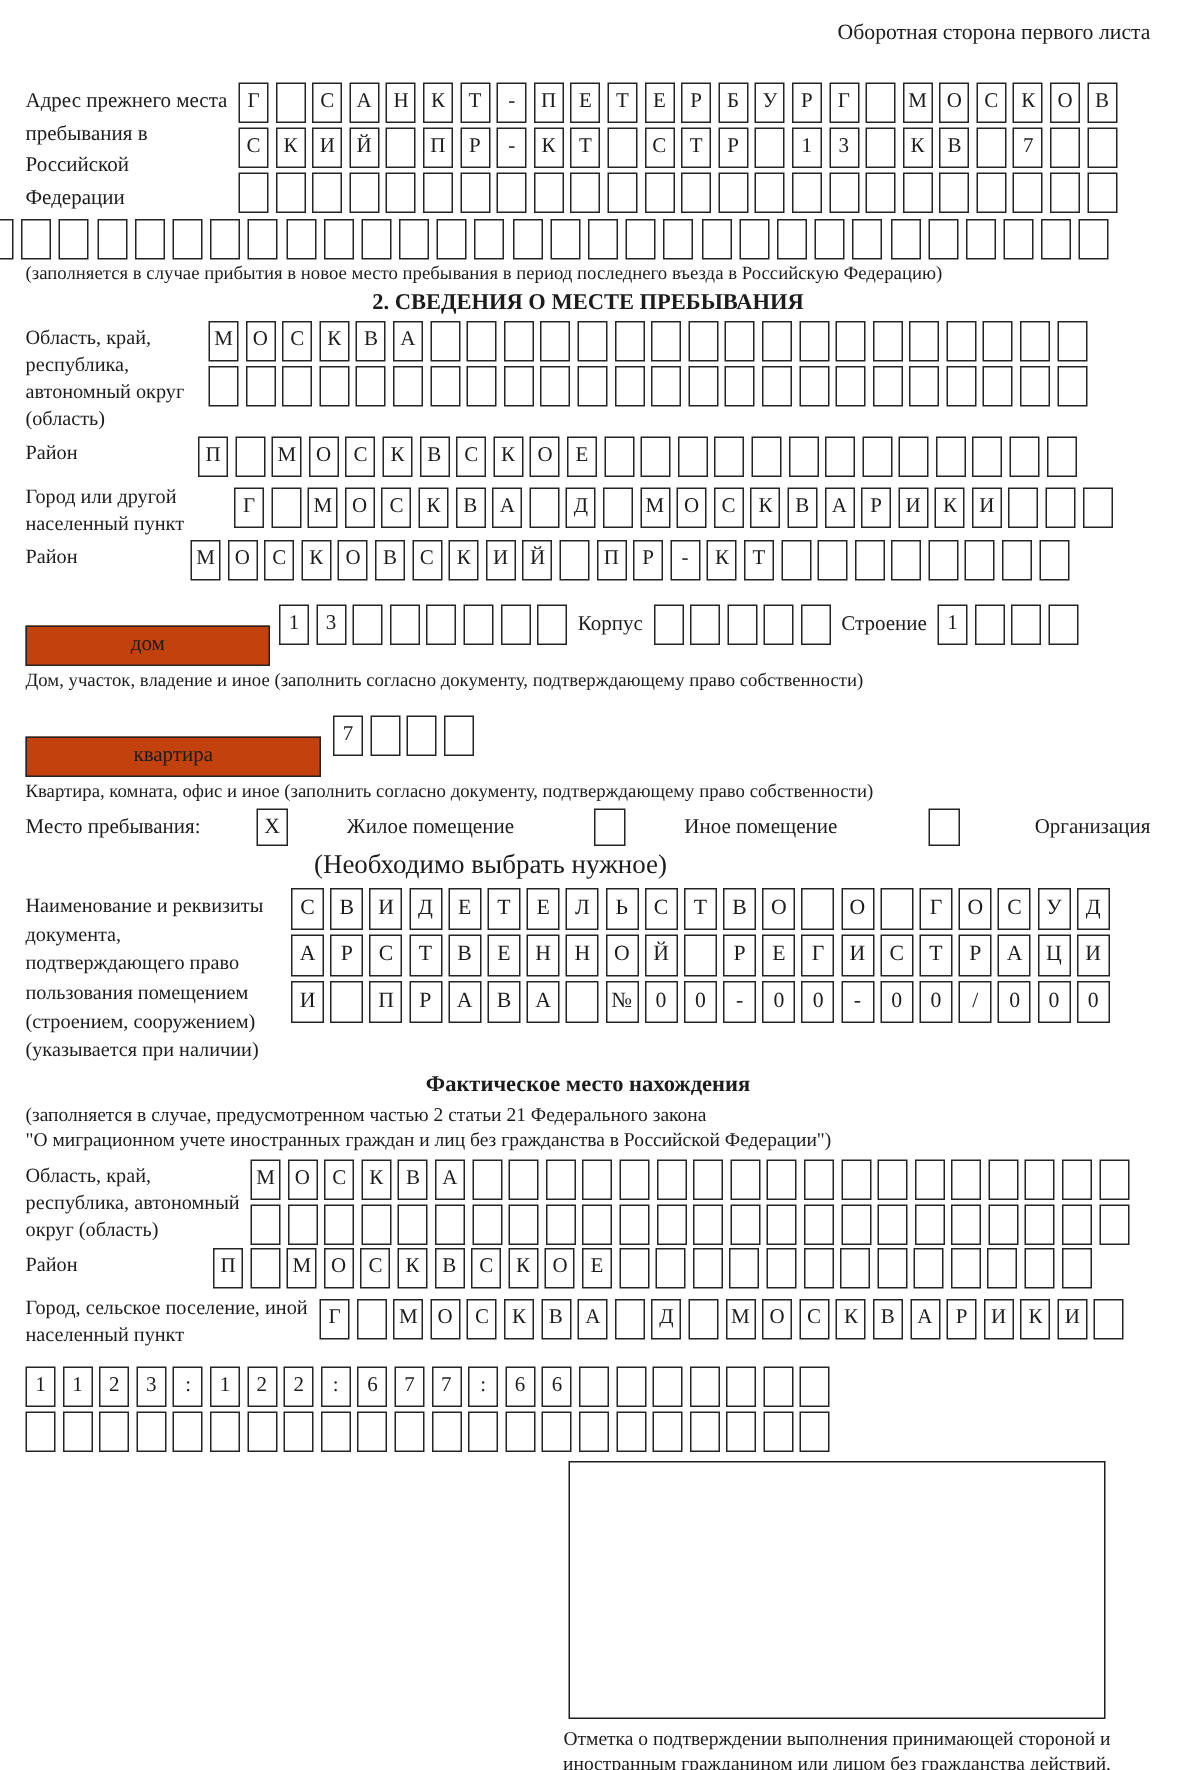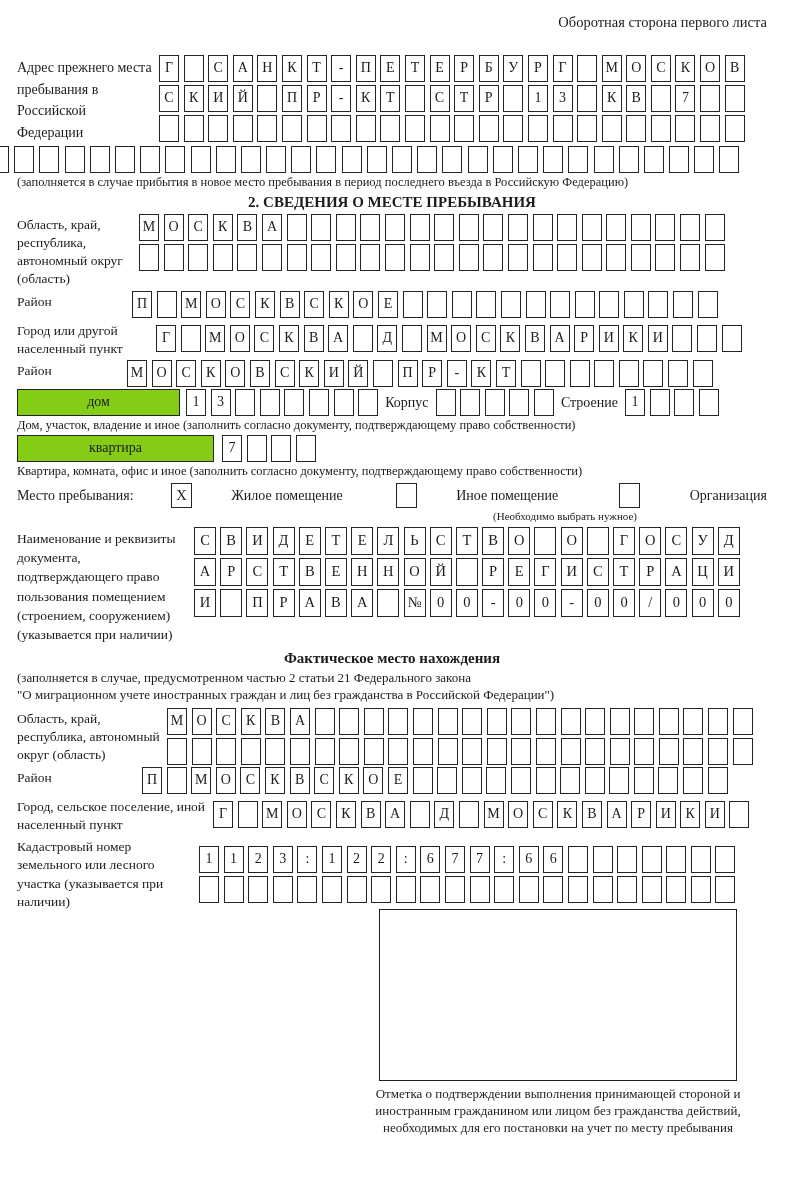--- a/index.html
+++ b/index.html
@@ -42,32 +42,32 @@
   .pt6 { padding-top:5px; }
 
   .note { font-size:12.5px; margin:2px 0 2px 0; }
   .note-center { }
   .sec-title { text-align:center; font-weight:bold; font-size:15px; margin:4px 0 3px 0; }
   .sub-note { text-align:left; font-size:13px; line-height:1.3; }
 
   .house-row { display:flex; align-items:center; margin:2px 0 0 0; }
   .label-rect {
     height:27px; border:1.6px solid #242424; text-align:center;
-    font-size:14px; line-height:24px; flex-shrink:0; background:#84cc16;
+    font-size:14px; line-height:24px; flex-shrink:0; background:#c2410c;margin-top:28px;
   }
   .rect-dom { width:163px; margin-right:6px; }
   .rect-kv  { width:197px; margin-right:8px; }
   .inline-word { font-size:14px; margin:0 7px; white-space:nowrap; }
 
   .stay-row { display:flex; align-items:center; margin-top:4px; font-size:14px;justify-content:space-between; }
   .checkbox {
     width:21px; height:25px; border:1.6px solid #242424; flex-shrink:0;
     text-align:center; font-size:14.5px; line-height:22px; margin:0 12px 0 10px;
   }
-  .stay-note-wrap { width:620px; text-align:right; font-size:11px; margin-top:2px; }
+  .stay-note-wrap { width:620px; text-align:center; font-size:18px; margin-top:2px; }
 
   .fact-head { margin-top:6px; }
 
   .confirm-wrap { margin-left:362px; width:358px; margin-top:6px; }
   .confirm-box { width:358px; height:172px; border:1.8px solid #1f1f1f; background:#fff; }
   .confirm-note {
     width:402px; margin:5px 0 0 -22px; text-align:center;
     font-size:13px; line-height:1.3;
   }
 </style>
@@ -586,21 +586,20 @@
         <span class="cell">А</span>
         <span class="cell">Р</span>
         <span class="cell">И</span>
         <span class="cell">К</span>
         <span class="cell">И</span>
         <span class="cell"></span>
       </div>
   </div>
 
   <div class="field">
-    <div class="flabel w-cad clamp">Кадастровый номер земельного или лесного участка (указывается при наличии)</div>
     <div class="rows" style="padding-top:10px;">
       <div class="cells">
           <span class="cell">1</span>
           <span class="cell">1</span>
           <span class="cell">2</span>
           <span class="cell">3</span>
           <span class="cell">:</span>
           <span class="cell">1</span>
           <span class="cell">2</span>
           <span class="cell">2</span>

